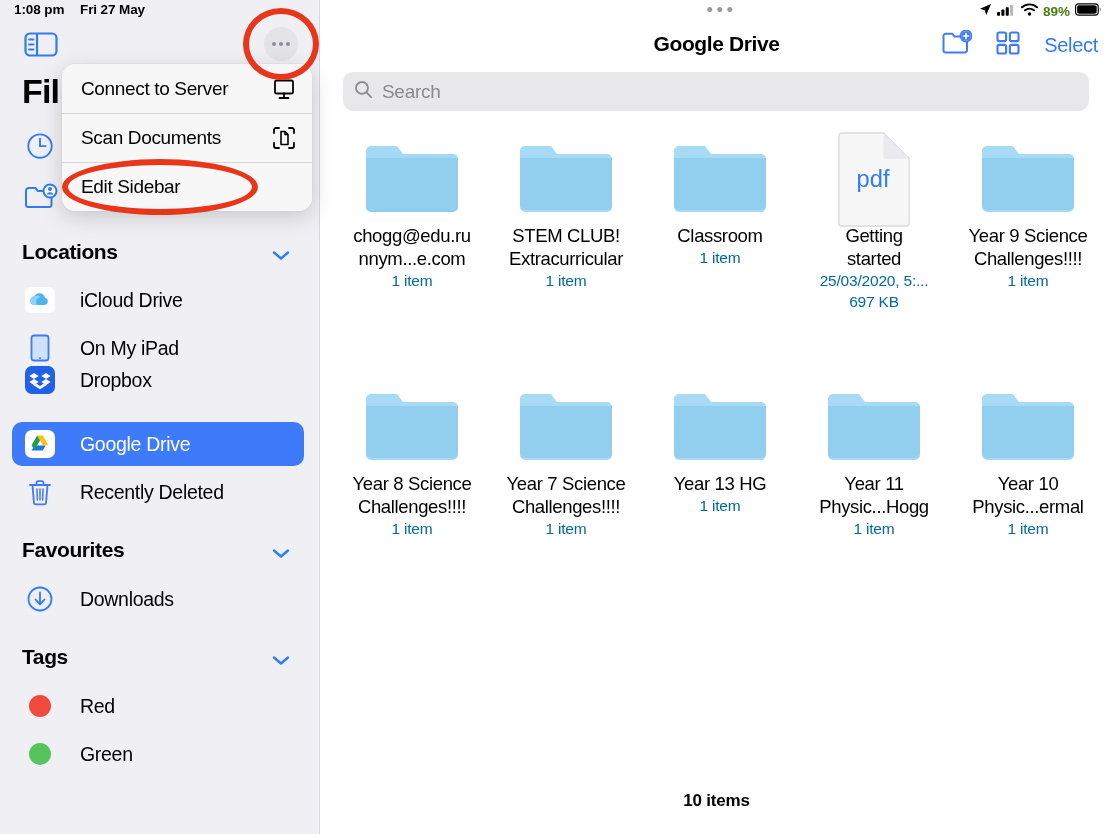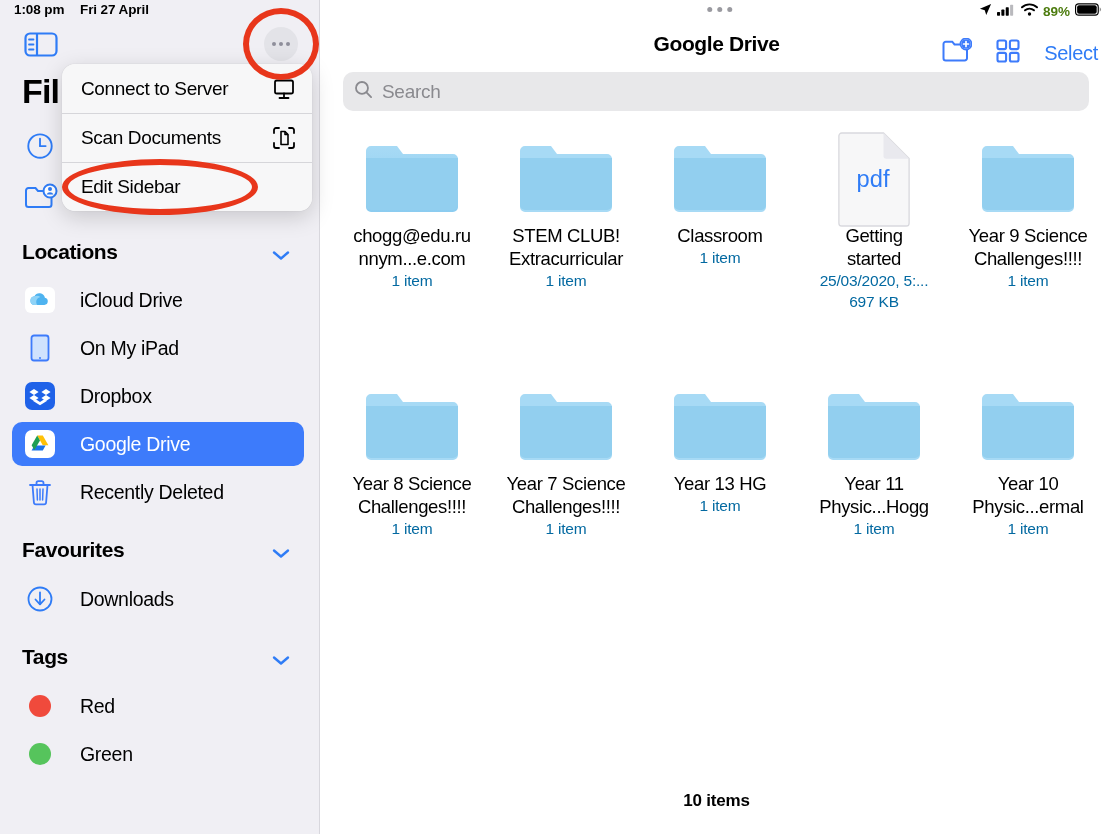--- a/index.html
+++ b/index.html
@@ -128,21 +128,21 @@
   .navbar {
     position: absolute; left: 0; top: 22px; width: 791px; height: 48px;
   }
   .nav-title {
     position: absolute; left: 0; right: 0; top: 10px;
     text-align: center; font-size: 21px; font-weight: 700;
     color: #000; letter-spacing: -0.4px;
   }
   .nav-actions {
     position: absolute; right: 14px; top: 8px;
-    display: flex; align-items: center; gap: 24px; margin-top: 8px;
+    display: flex; align-items: center; gap: 24px;
   }
   .nav-actions .select-btn {
     font-size: 20px; color: #2f7cf6; letter-spacing: -0.3px;
   }
 
   .searchbar {
     position: absolute; left: 22px; top: 72px;
     width: 746px; height: 39px; border-radius: 10px;
     background: #e8e8ea; display: flex; align-items: center;
     padding-left: 11px; gap: 9px;
@@ -178,21 +178,21 @@
 </style>
 </head>
 <body>
 
 <div id="root">
 
   <div class="sidebar">
 
     <div class="statusbar-left">
       <span class="time">1:08 pm</span>
-      <span>Fri 27 April</span>
+      <span>Fri 27 May</span>
     </div>
 
     <div class="sb-toggle">
       <svg viewBox="0 0 34 27" width="34" height="27">
         <rect x="1.5" y="2.5" width="31" height="22" rx="4.5" fill="none" stroke="#2f7cf6" stroke-width="2.2"></rect>
         <line x1="13" y1="2.5" x2="13" y2="24.5" stroke="#2f7cf6" stroke-width="2.2"></line>
         <line x1="5" y1="8.5" x2="9.5" y2="8.5" stroke="#2f7cf6" stroke-width="1.8" stroke-linecap="round"></line>
         <line x1="5" y1="13.5" x2="9.5" y2="13.5" stroke="#2f7cf6" stroke-width="1.8" stroke-linecap="round"></line>
         <line x1="5" y1="18.5" x2="9.5" y2="18.5" stroke="#2f7cf6" stroke-width="1.8" stroke-linecap="round"></line>
       </svg>
@@ -246,21 +246,21 @@
     <div class="sb-row" style="top:326px">
       <span class="ico">
         <svg viewBox="0 0 30 30" width="30" height="30">
           <rect x="6.5" y="2.5" width="17" height="25" rx="2.5" fill="#cfe2fd" stroke="#3d7bfb" stroke-width="1.8"></rect>
           <circle cx="15" cy="25" r="1" fill="#3d7bfb"></circle>
         </svg>
       </span>
       <span class="txt">On My iPad</span>
     </div>
 
-    <div class="sb-row" style="top:374px">
+    <div class="sb-row" style="top:358px">
       <span class="ico">
         <svg viewBox="0 0 30 30" width="30" height="30">
           <rect x="0" y="1" width="30" height="28" rx="7" fill="#1f62e8"></rect>
           <g fill="#ffffff">
             <path d="M9 8 l-4.6 3 4.6 3 4.6-3 z"></path>
             <path d="M21 8 l-4.6 3 4.6 3 4.6-3 z"></path>
             <path d="M9 20 l-4.6-3 4.6-3 4.6 3 z"></path>
             <path d="M21 20 l-4.6-3 4.6-3 4.6 3 z"></path>
             <path d="M15 21 l-4.2-2.7 -2.6 1.7 6.8 4.2 6.8-4.2 -2.6-1.7z"></path>
           </g>

